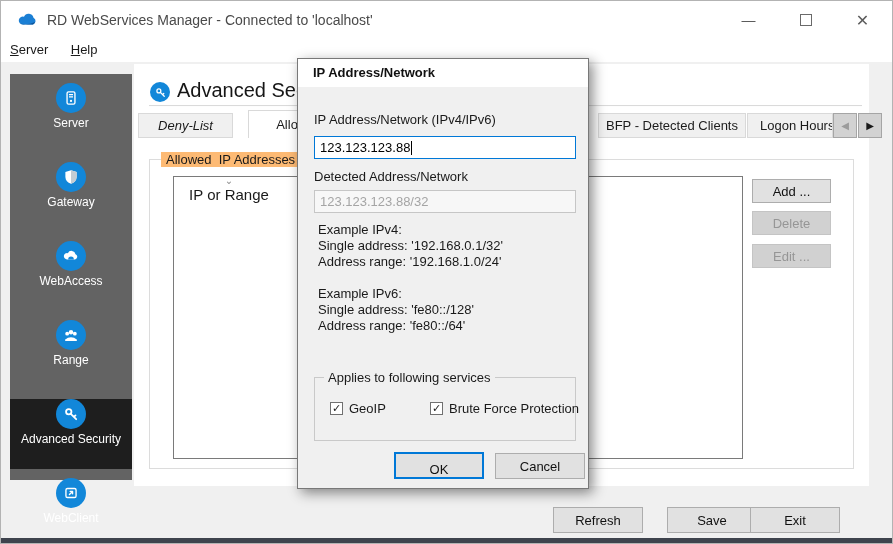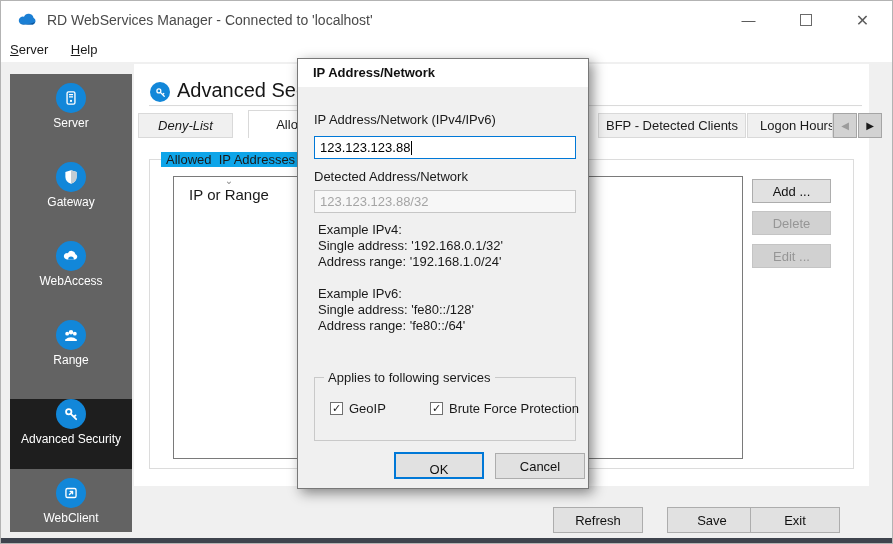--- a/index.html
+++ b/index.html
@@ -12,39 +12,39 @@
   .titlebar{position:absolute;left:0;top:0;width:893px;height:38px;background:#ffffff;}
   .app-icon{position:absolute;left:16px;top:10px;width:22px;height:16px;}
   .title-text{position:absolute;left:46px;top:0;height:38px;line-height:38px;font-size:14px;color:#4a4a4a;white-space:nowrap;}
   .win-btn{position:absolute;top:0;width:45px;height:38px;display:flex;align-items:center;justify-content:center;color:#5c5c5c;font-size:14px;}
   .win-btn .maxbox{width:10px;height:10px;border:1px solid #6a6a6a;display:block;}
   
   .menubar{position:absolute;left:0;top:38px;width:893px;height:23px;background:#ffffff;}
   .menu-item{display:inline-block;padding:3px 9px 0 9px;font-size:13px;color:#1a1a1a;height:20px;}
   .menu-item .accel{text-decoration:underline;}
   
-  .sidebar{position:absolute;left:9px;top:73px;width:122px;height:458px;background:#636363;}
+  .sidebar{position:absolute;left:9px;top:73px;width:122px;height:406px;background:#636363;}
   .side-item{position:relative;height:70px;text-align:center;}
   .side-item.selected{background:#1e1e1e;}
   .side-icon{width:30px;height:30px;border-radius:50%;background:#1287d9;margin:9px auto 3px auto;display:flex;align-items:center;justify-content:center;}
   .side-icon svg{width:18px;height:18px;}
   .side-label{color:#ffffff;font-size:12px;line-height:14px;}
   
   .panel{position:absolute;left:133px;top:63px;width:735px;height:422px;background:#ffffff;}
   .page-key{position:absolute;left:16px;top:18px;width:20px;height:20px;border-radius:50%;background:#1287d9;display:flex;align-items:center;justify-content:center;}
   .page-key svg{width:13px;height:13px;}
   .page-title{position:absolute;left:43px;top:15px;font-size:20px;color:#161616;white-space:nowrap;}
   .title-rule{position:absolute;left:15px;top:41px;width:713px;height:1px;background:#dadada;border-bottom:1px solid #fdfdfd;}
   .tab{position:absolute;top:49px;height:25px;background:#f0f0f0;border:1px solid #d9d9d9;box-sizing:border-box;display:flex;align-items:center;justify-content:center;font-size:13px;color:#1b1b1b;white-space:nowrap;overflow:hidden;}
   .tab.active{top:46px;height:28px;background:#ffffff;border-bottom:none;z-index:2;}
   .tab-scroll{position:absolute;top:49px;width:24px;height:25px;background:#d2d2d2;border:1px solid #a5a5a5;box-sizing:border-box;display:flex;align-items:center;justify-content:center;font-size:10px;}
   .tab-scroll.disabled{color:#9b9b9b;}
   .tab-scroll.enabled{color:#1a1a1a;}
   .groupbox{position:absolute;left:15px;top:95px;width:705px;height:310px;border:1px solid #dcdcdc;box-sizing:border-box;}
-  .group-legend{position:absolute;left:27px;top:88px;background:#0ea5e9;padding:0 5px;font-size:13px;color:#1a1a1a;white-space:pre;z-index:1;}
+  .group-legend{position:absolute;left:27px;top:88px;background:#fdba74;padding:0 5px;font-size:13px;color:#1a1a1a;white-space:pre;z-index:1;}
   .listbox{position:absolute;left:39px;top:112px;width:570px;height:283px;border:1px solid #7a7a7a;box-sizing:border-box;background:#ffffff;}
   .col-header{position:absolute;left:0;top:1px;width:110px;text-align:center;}
   .sort-glyph{display:block;height:8px;line-height:6px;font-size:10px;color:#8d8d8d;}
   .col-header-text{font-size:15px;color:#1a1a1a;}
   .btn{background:#e1e1e1;border:1px solid #adadad;box-sizing:border-box;display:flex;align-items:center;justify-content:center;font-size:13px;color:#111;font-family:"Liberation Sans",sans-serif;}
   .btn.disabled{background:#d1d1d1;border-color:#c4c4c4;color:#969696;}
   .side-btn{position:absolute;left:618px;width:79px;height:24px;}
   
   .bottom-btn{position:absolute;width:90px;height:26px;}
   .bottom-strip{position:absolute;left:0;top:537px;width:893px;height:7px;background:#3e434d;}

